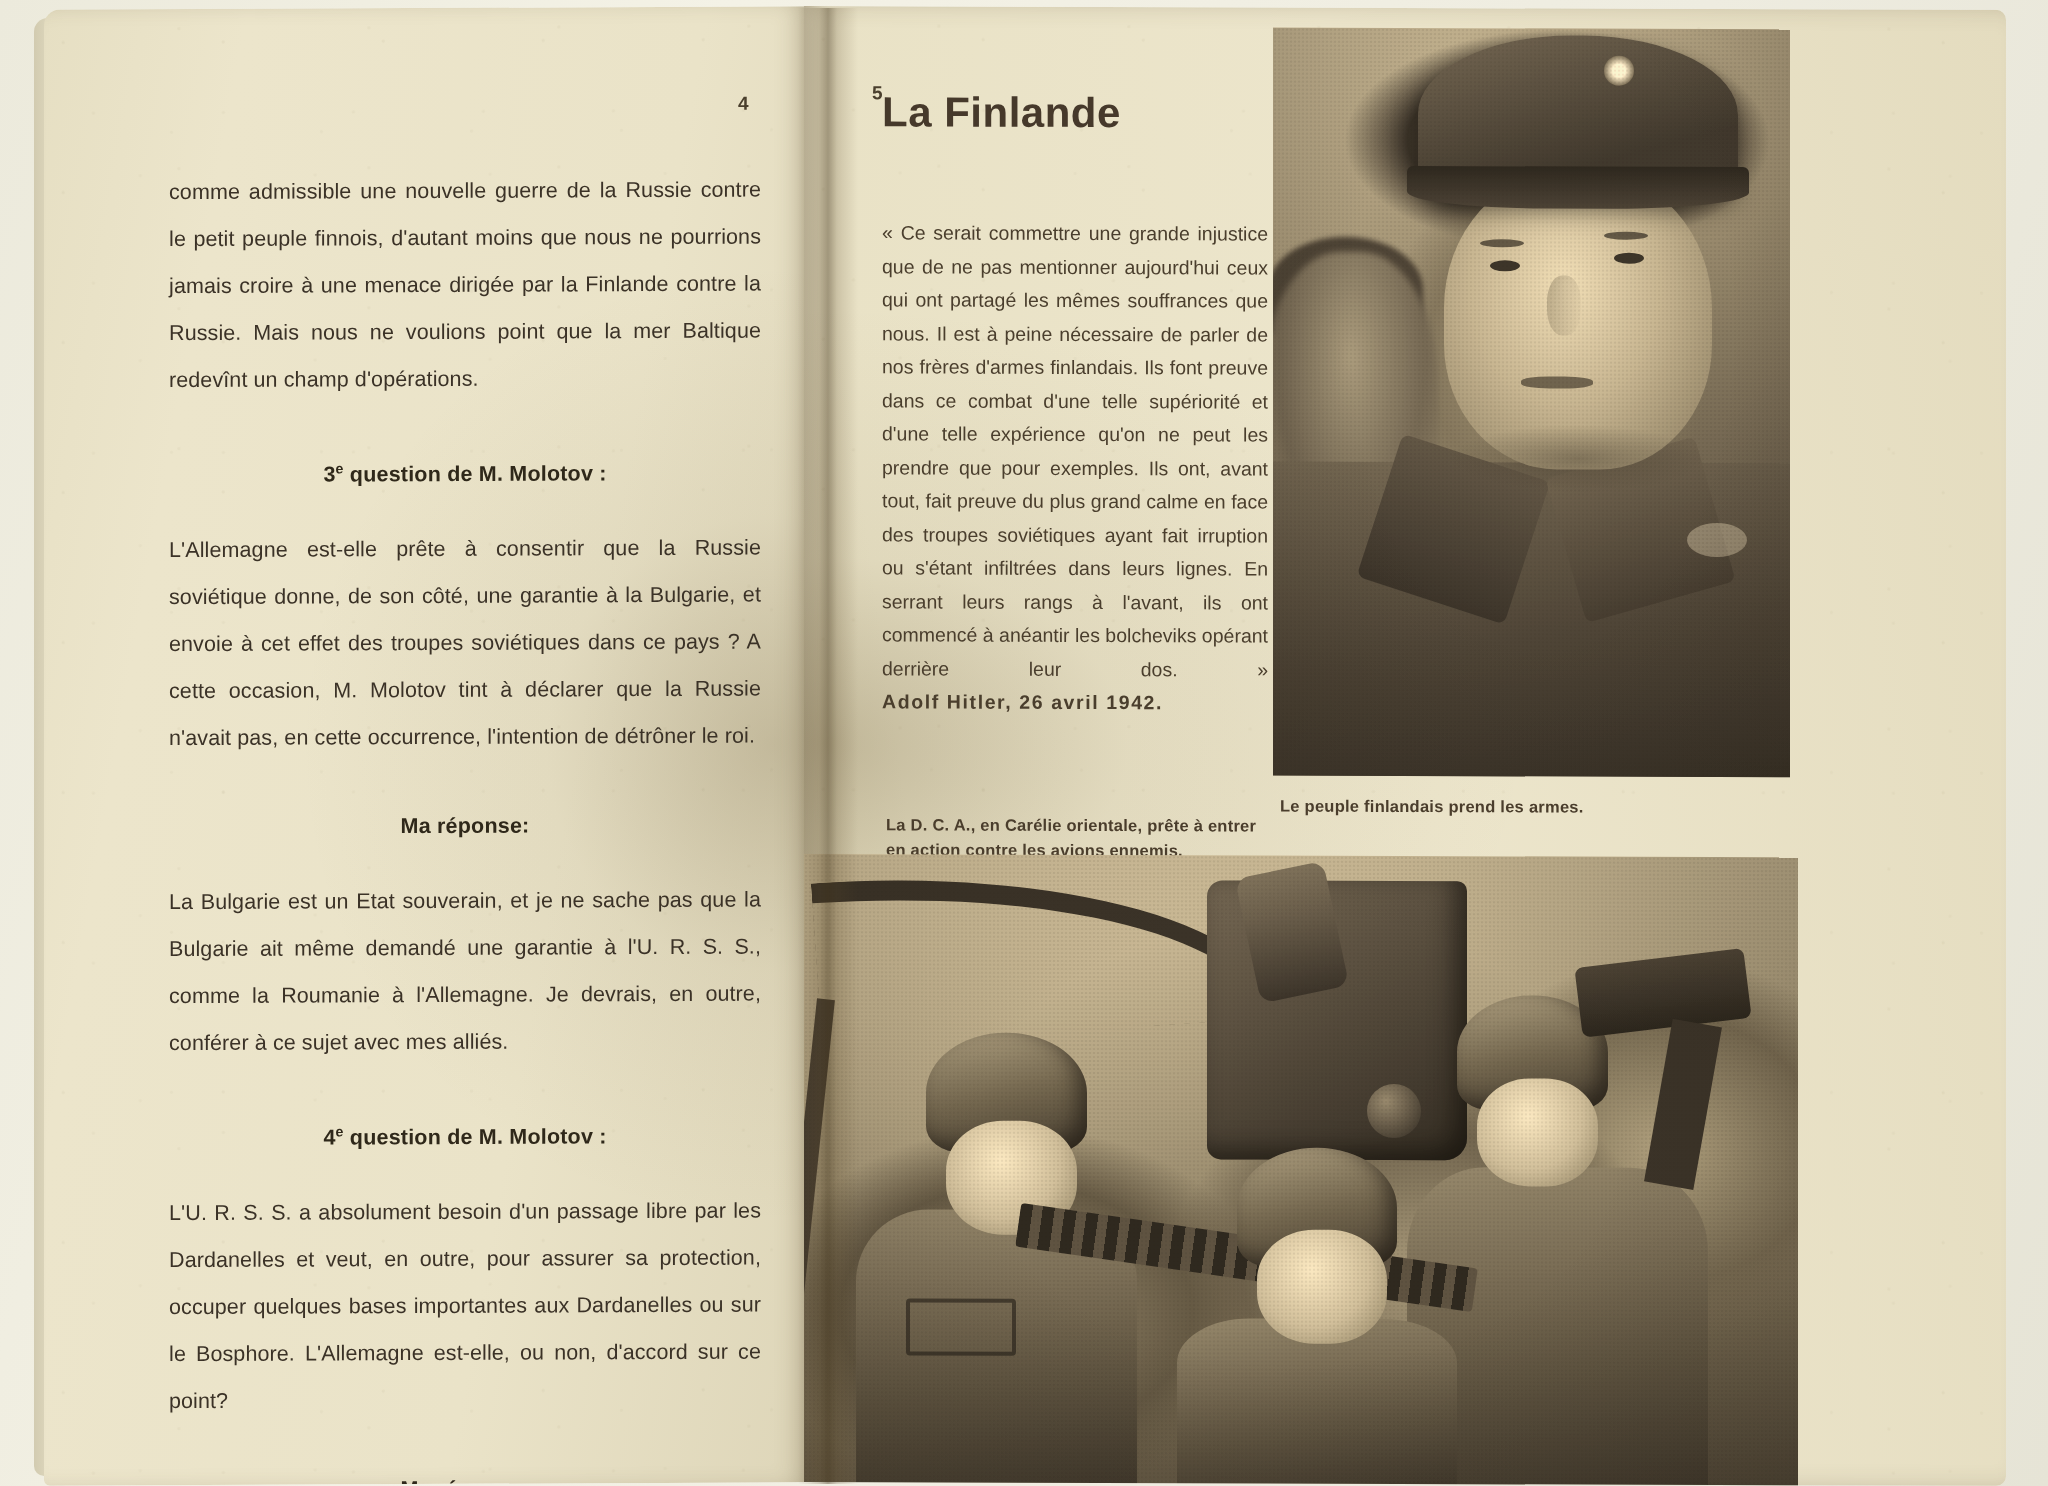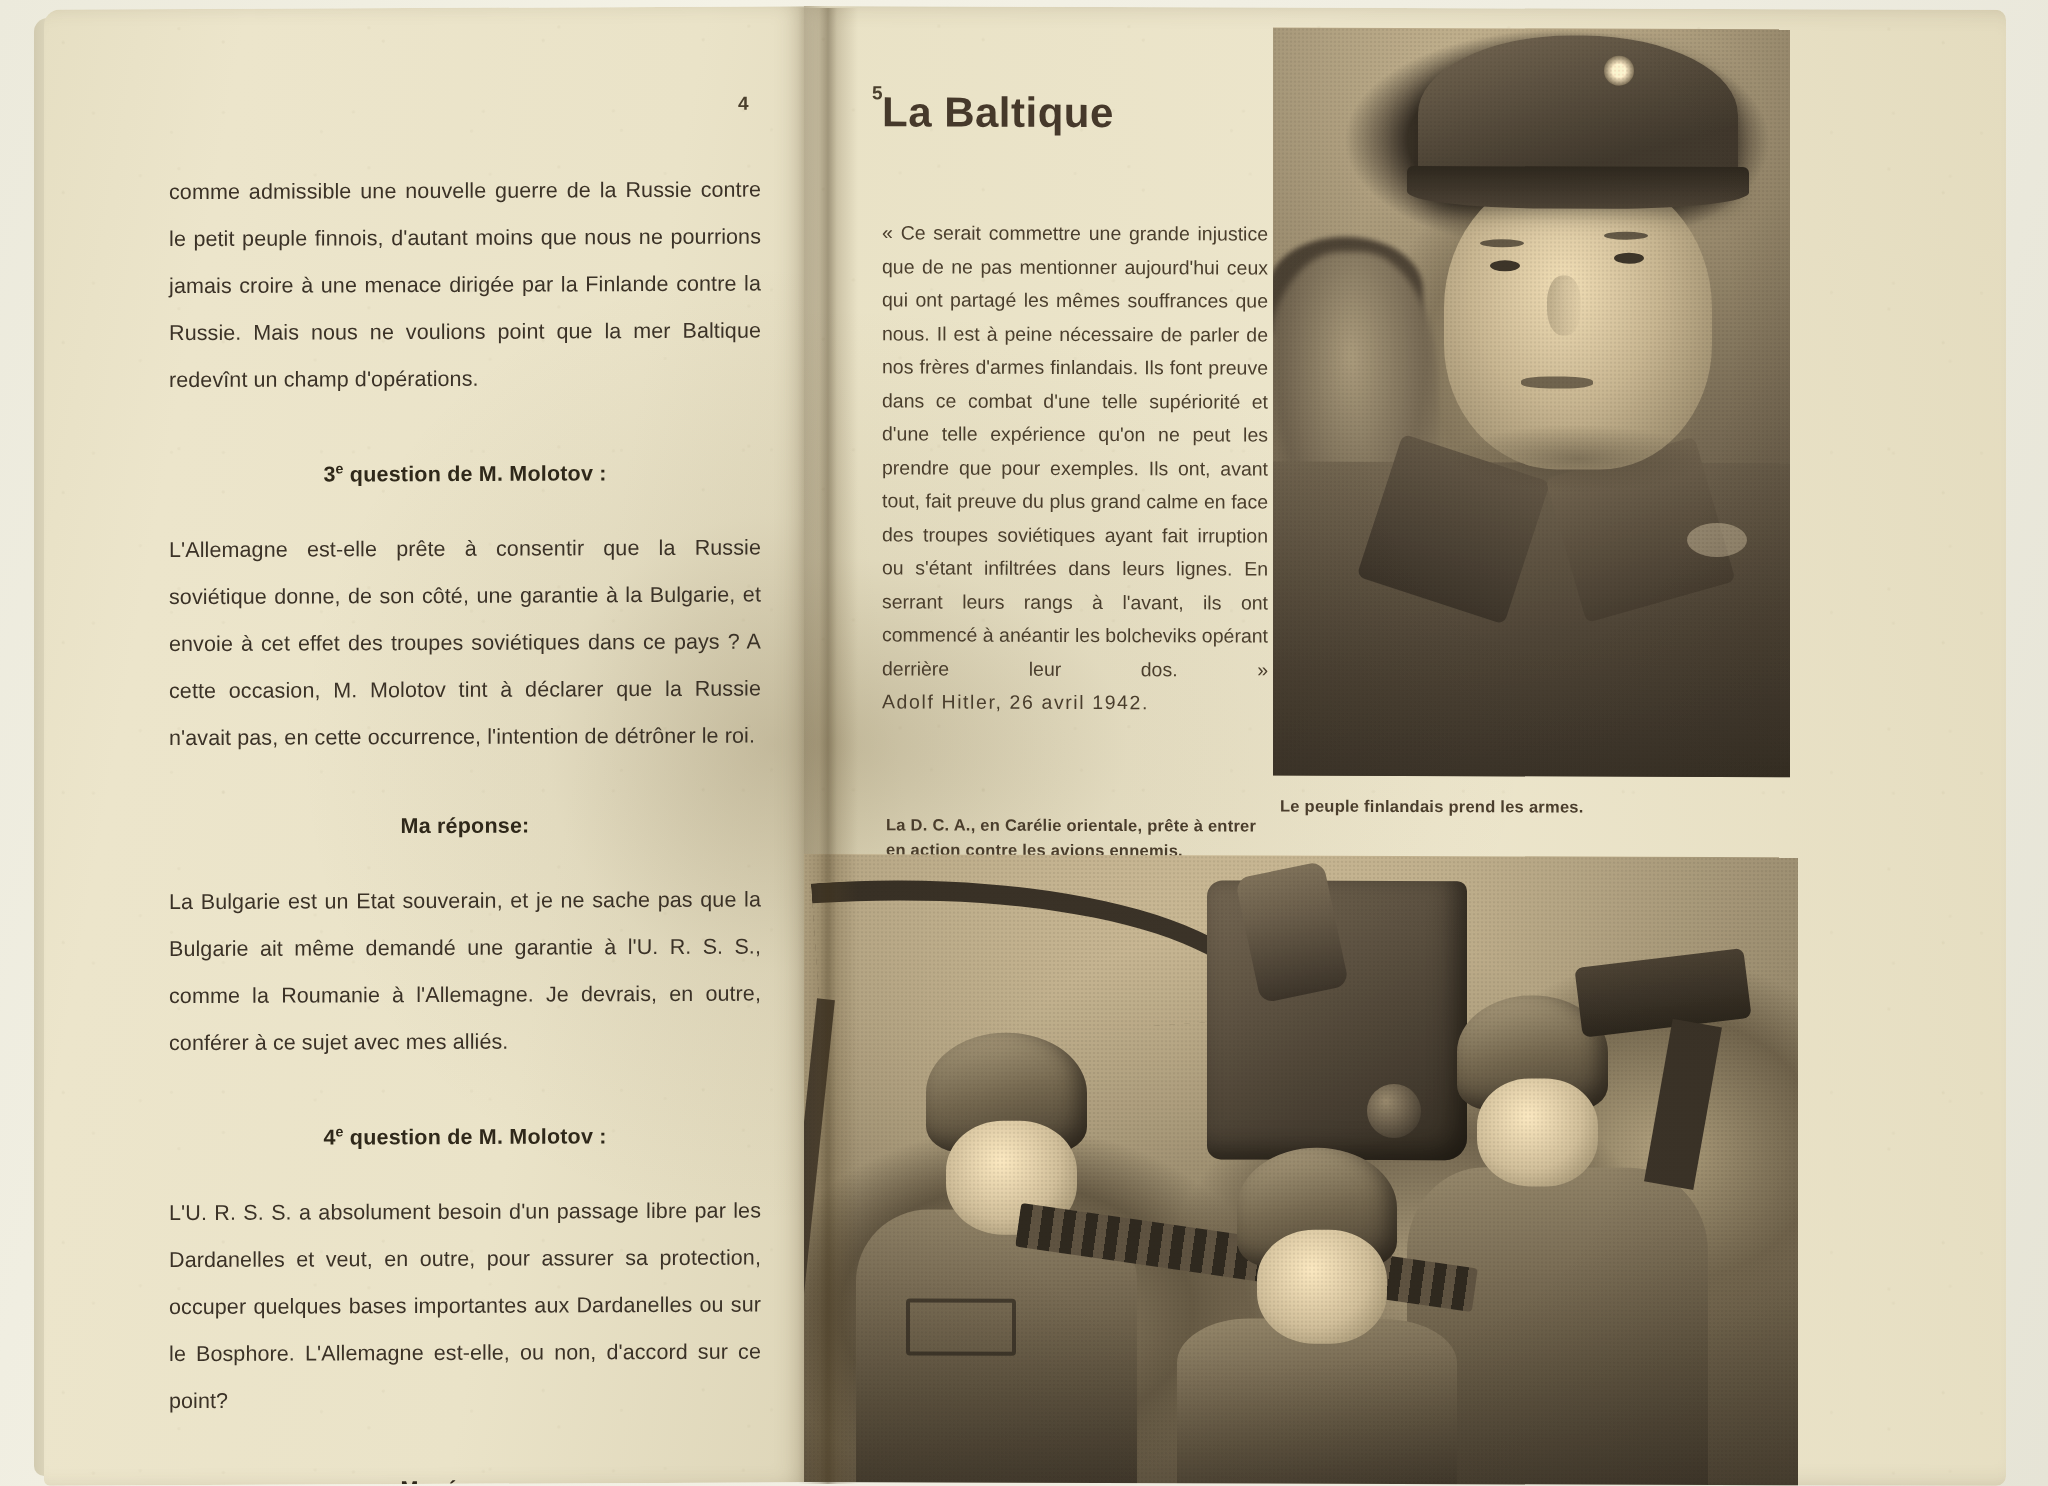--- a/index.html
+++ b/index.html
@@ -138,21 +138,21 @@
     position: absolute;
     left: 1098px; top: 238px;
     width: 386px;
     font-size: 19.5px;
     line-height: 33.5px;
     color: #4a3e2c;
     text-align: justify;
     text-justify: inter-word;
   }
   .quote-block .attrib {
-    font-weight: 400;
+    font-weight: 700;
     letter-spacing: 1.6px;
     white-space: nowrap;
   }
 
   .caption {
     position: absolute;
     font-size: 16.5px;
     line-height: 25px;
     font-weight: 700;
     color: #4a3d2b;
@@ -434,21 +434,21 @@
         <div class="subhead">Ma réponse:</div>
 
       </div>
     </div>
 
     <div class="page right">
       <div class="grain"></div>
 
       <div class="folio r">5</div>
 
-      <div class="section-title" style="left:78px; top:82px;">La Baltique</div>
+      <div class="section-title" style="left:78px; top:82px;">La Finlande</div>
 
       <div class="quote-block" style="left:78px; top:210px;">
         <span>« Ce serait commettre une grande injustice que de ne pas mentionner aujourd'hui ceux qui ont partagé les mêmes souffrances que nous. Il est à peine nécessaire de parler de nos frères d'armes finlandais. Ils font preuve dans ce combat d'une telle supériorité et d'une telle expérience qu'on ne peut les prendre que pour exemples. Ils ont, avant tout, fait preuve du plus grand calme en face des troupes soviétiques ayant fait irruption ou s'étant infiltrées dans leurs lignes. En serrant leurs rangs à l'avant, ils ont commencé à anéantir les bolcheviks opérant derrière leur dos. »</span>
         <span class="attrib">Adolf Hitler, 26 avril 1942.</span>
       </div>
 
       <div class="photo portrait" style="left:469px; top:20px; width:517px; height:748px;">
         <div class="pf bg-helmet"></div>
         <div class="pf bg-soldier"></div>
         <div class="pf tunic"></div>

